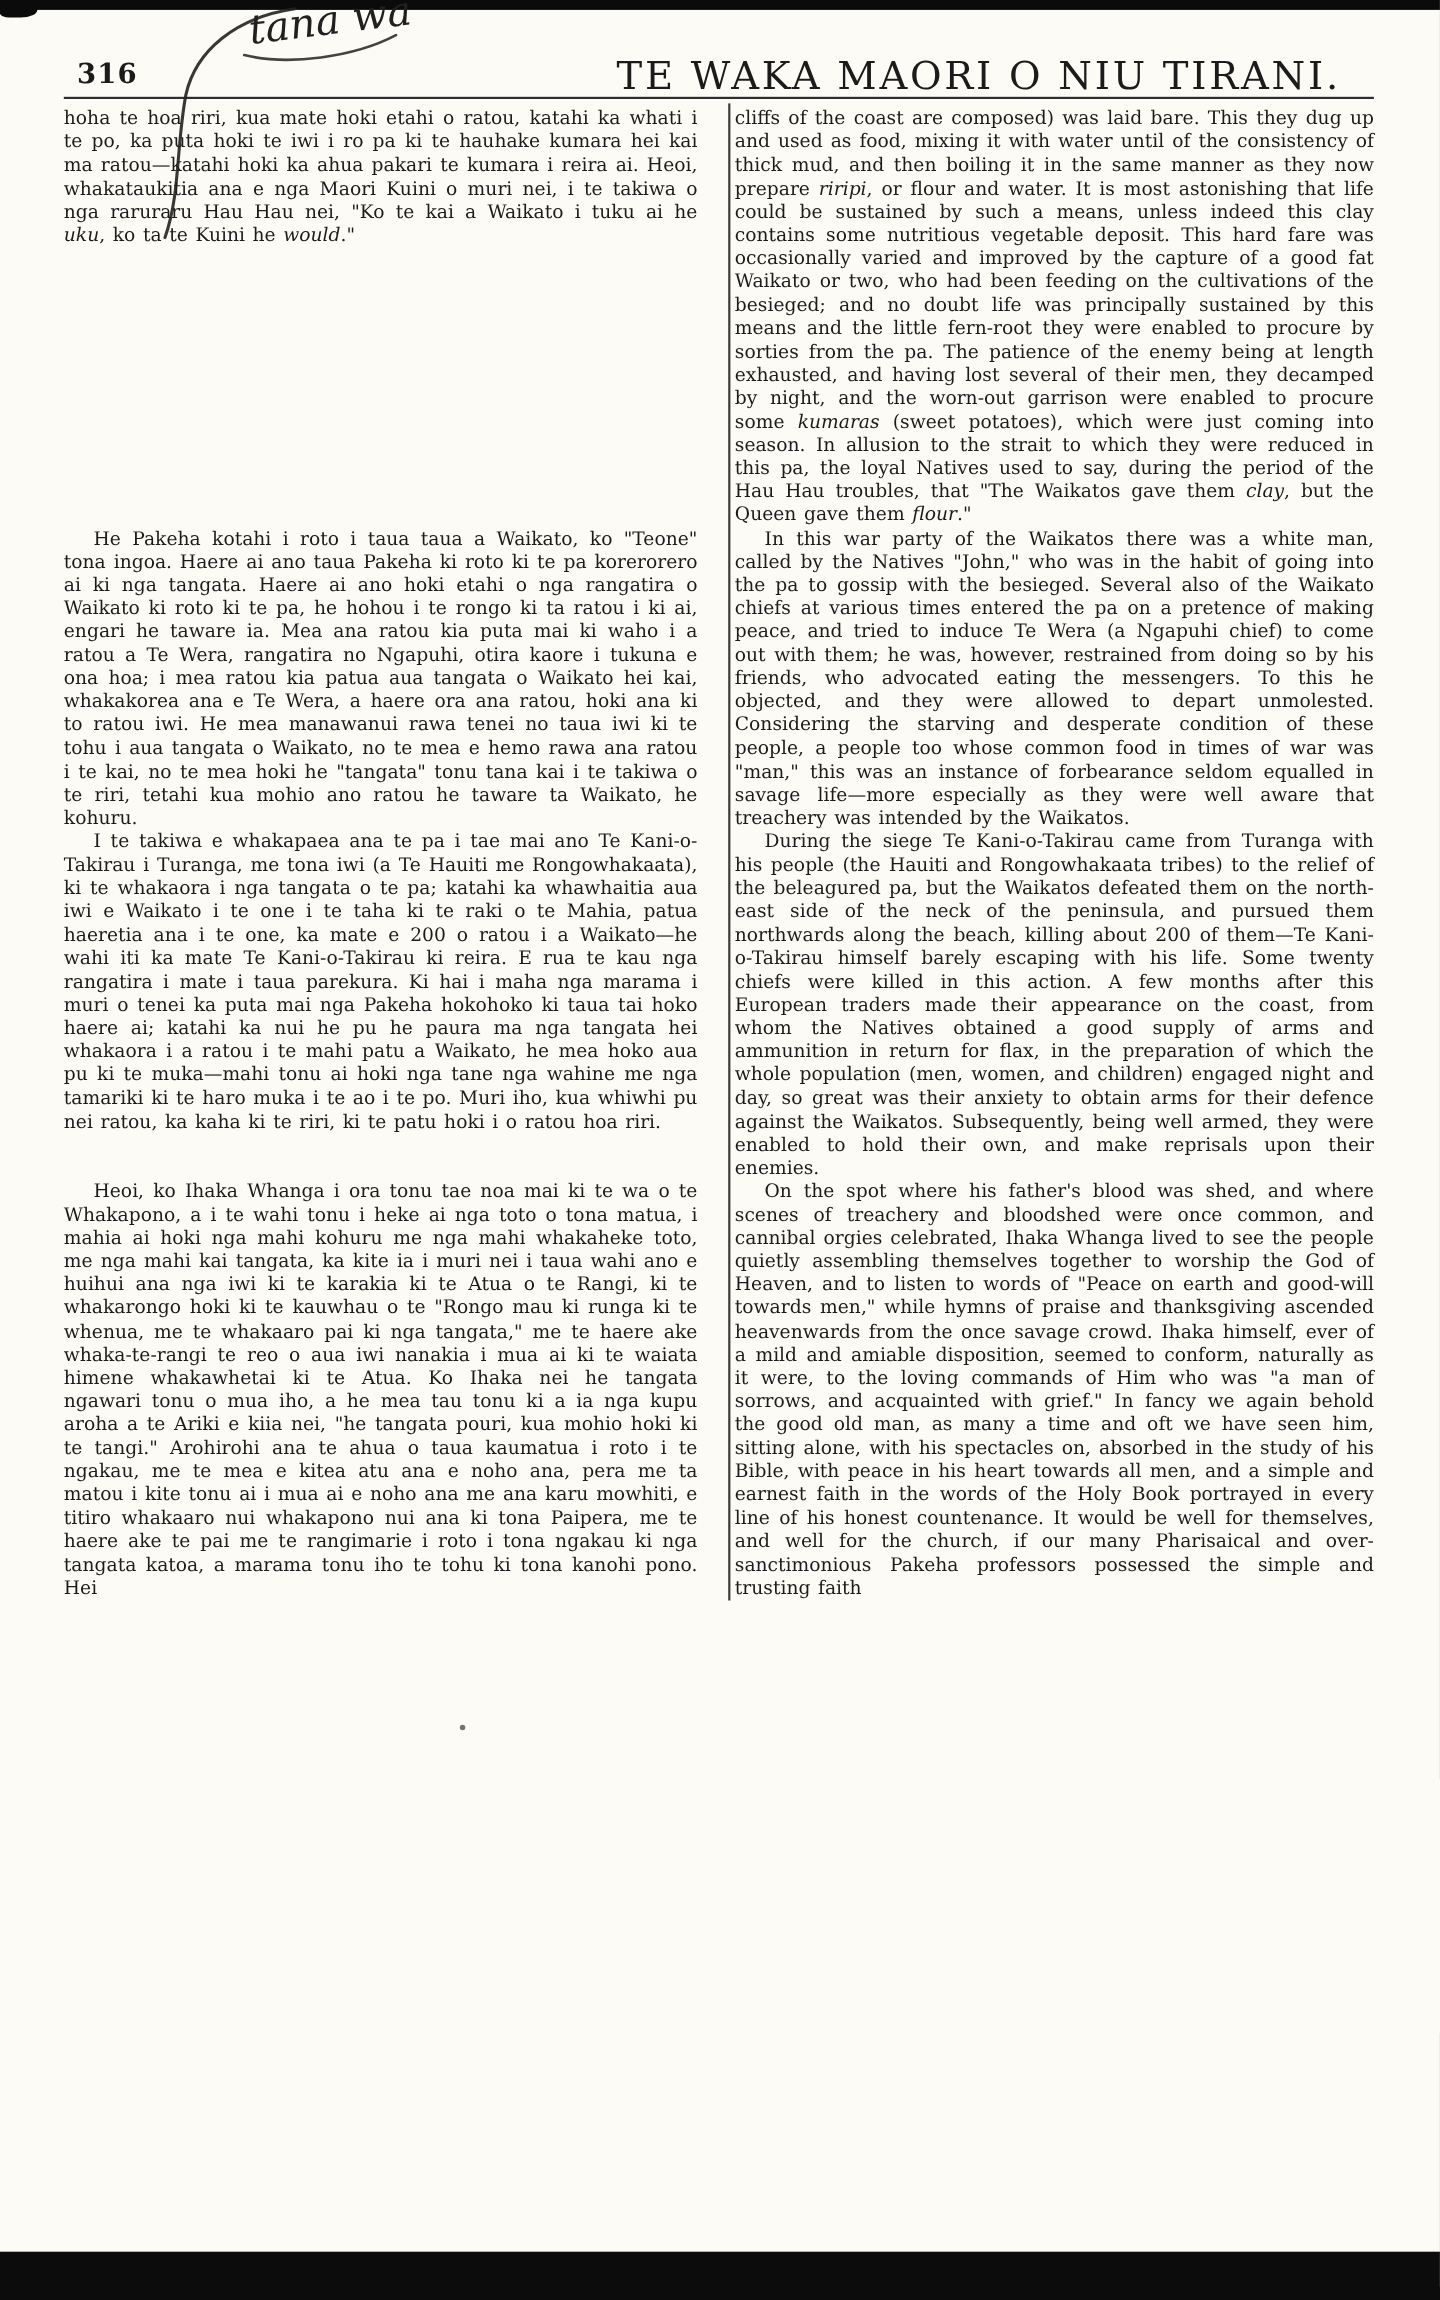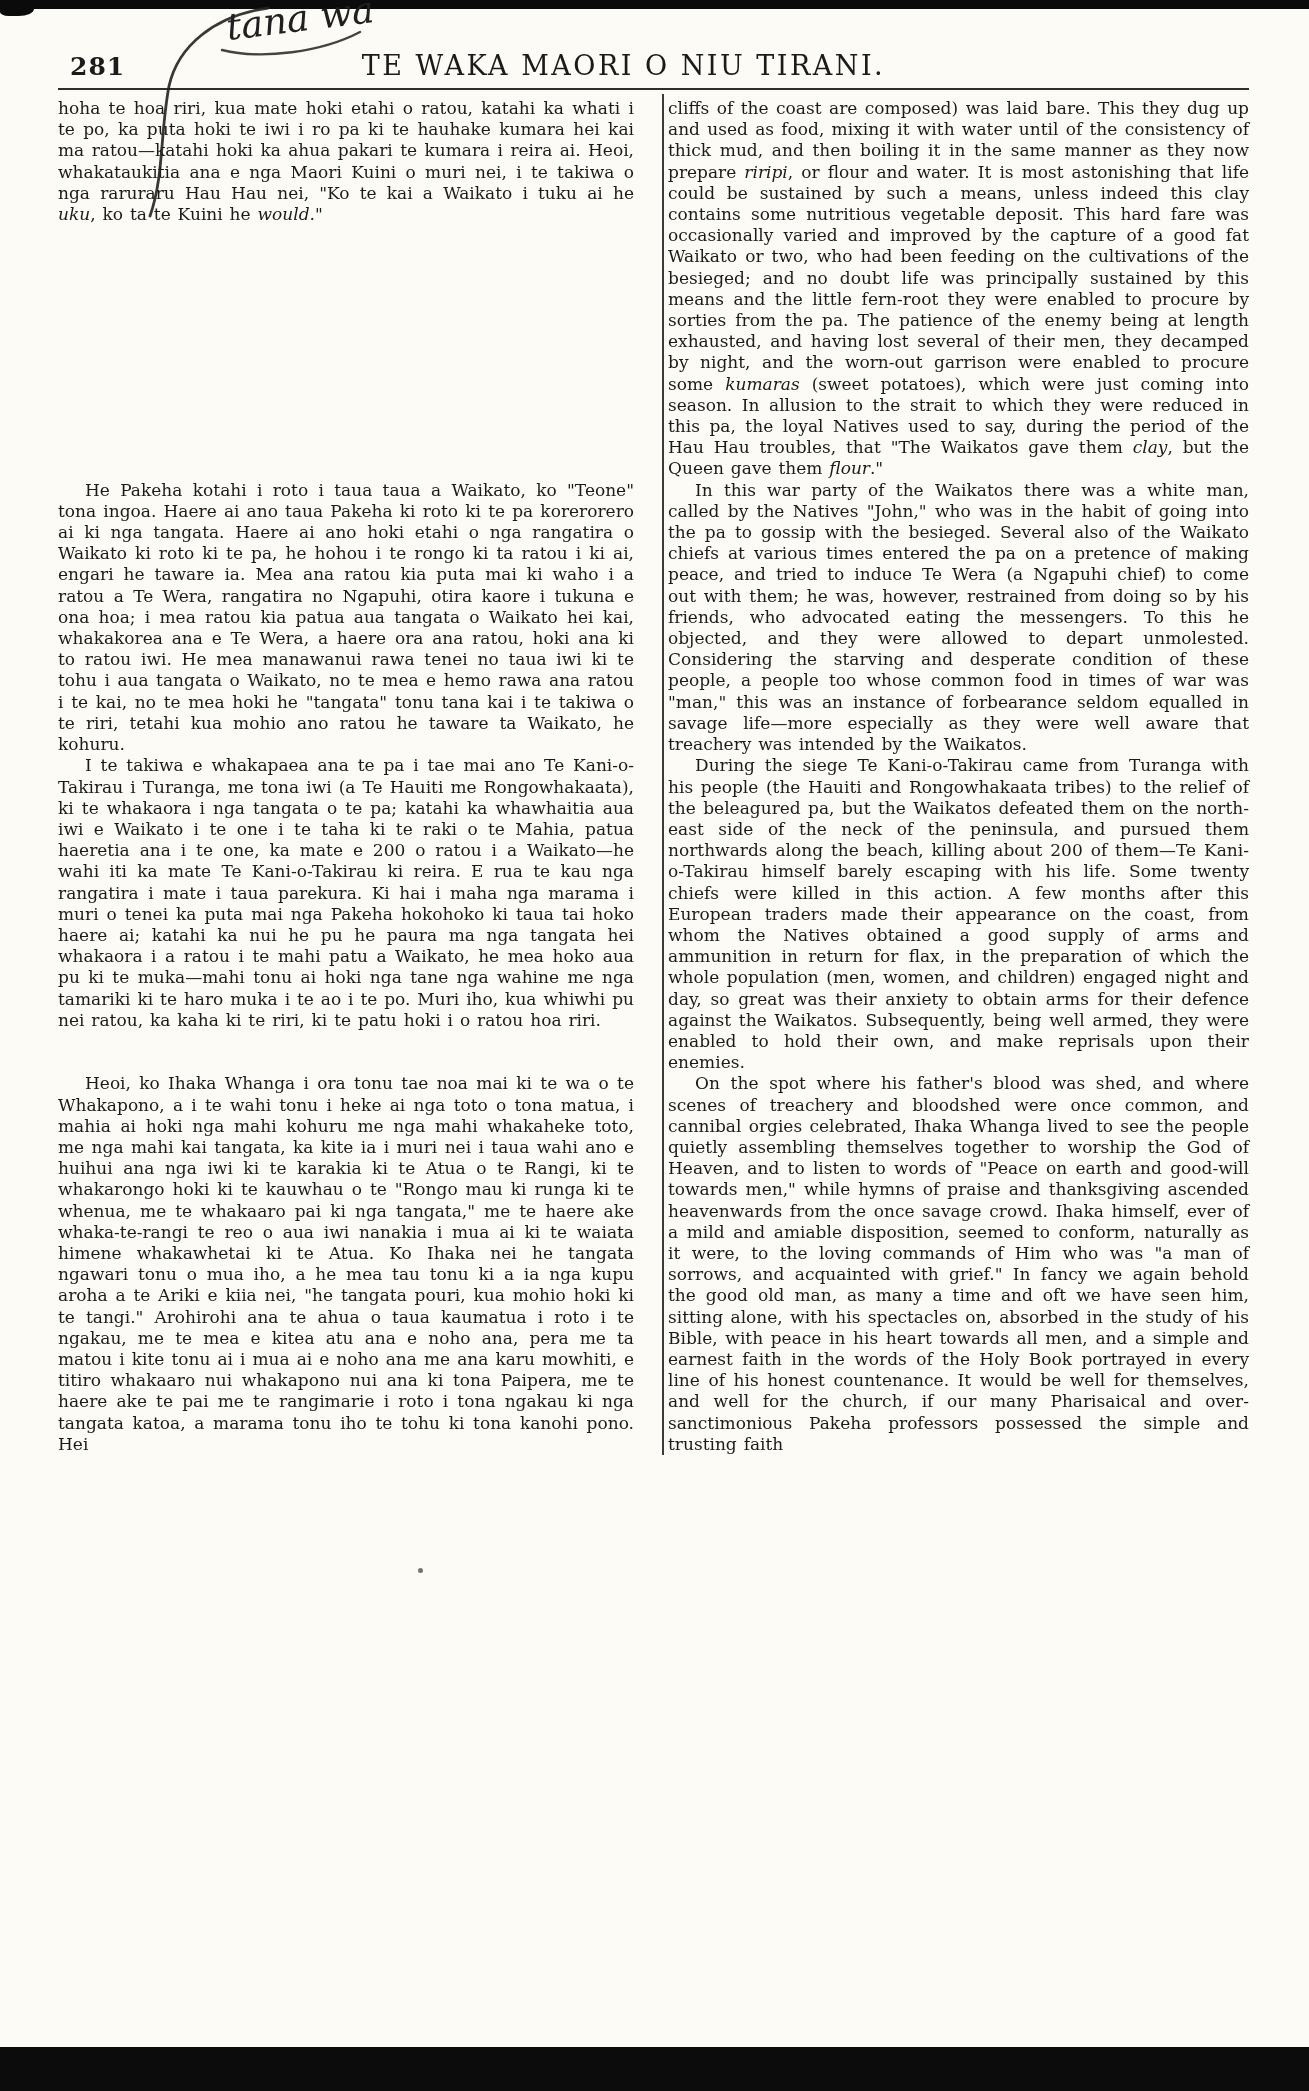--- a/index.html
+++ b/index.html
@@ -27,22 +27,22 @@
     position: absolute; bottom: 0; left: 0;
     width: 100%; height: 44px; background: #0c0c0c;
   }
   .header { position: absolute; top: 42px; left: 58px; width: 1191px; height: 42px; }
   .page-number {
     position: absolute; left: 12px; top: 10px;
     font-size: 25px; font-weight: bold; letter-spacing: 1px;
   }
   .title {
     margin: 0; padding-top: 8px;
-    text-align: center; font-weight: normal;
-    font-size: 27px; letter-spacing: 2.5px;
+    text-align: right; font-weight: normal;
+    font-size: 35px; letter-spacing: 2.5px;
     transform: translateX(-30px);
   }
   .header-rule {
     position: absolute; top: 88px; left: 58px;
     width: 1191px; height: 2px; background: #2e2e2e;
   }
   .content { position: absolute; top: 98px; left: 58px; width: 1191px; }
   .divider {
     position: absolute; top: -4px; bottom: 0; left: 604px;
     width: 2px; background: #3b3b3b;
@@ -79,21 +79,21 @@
   <div class="topbar"></div>
   <div class="corner-blot"></div>
 
   <svg class="handwriting-svg" width="520" height="235" viewBox="0 0 520 235">
     <path d="M 268 8 C 214 16 178 46 169 86 C 160 134 164 176 150 216" stroke="#222222" stroke-width="2.8" fill="none" stroke-linecap="round" opacity="0.9"></path>
     <path d="M 222 50 C 262 60 322 52 360 32" stroke="#222222" stroke-width="2.4" fill="none" stroke-linecap="round" opacity="0.85"></path>
     <text class="handwriting-text" x="228" y="40" transform="rotate(-7 228 40)">tana wa</text>
   </svg>
 
   <div class="header">
-    <span class="page-number">281</span>
+    <span class="page-number">316</span>
     <h1 class="title">TE WAKA MAORI O NIU TIRANI.</h1>
   </div>
 
   <div class="header-rule"></div>
 
   <div class="content">
     <div class="divider"></div>
   <div class="row">
         <div class="col-left">
           <p class="para">hoha te hoa riri, kua mate hoki etahi o ratou, katahi ka whati i te po, ka puta hoki te iwi i ro pa ki te hauhake kumara hei kai ma ratou—katahi hoki ka ahua pakari te kumara i reira ai. Heoi, whakataukitia ana e nga Maori Kuini o muri nei, i te takiwa o nga raruraru Hau Hau nei, "Ko te kai a Waikato i tuku ai he <i>uku</i>, ko ta te Kuini he <i>would</i>."</p>

